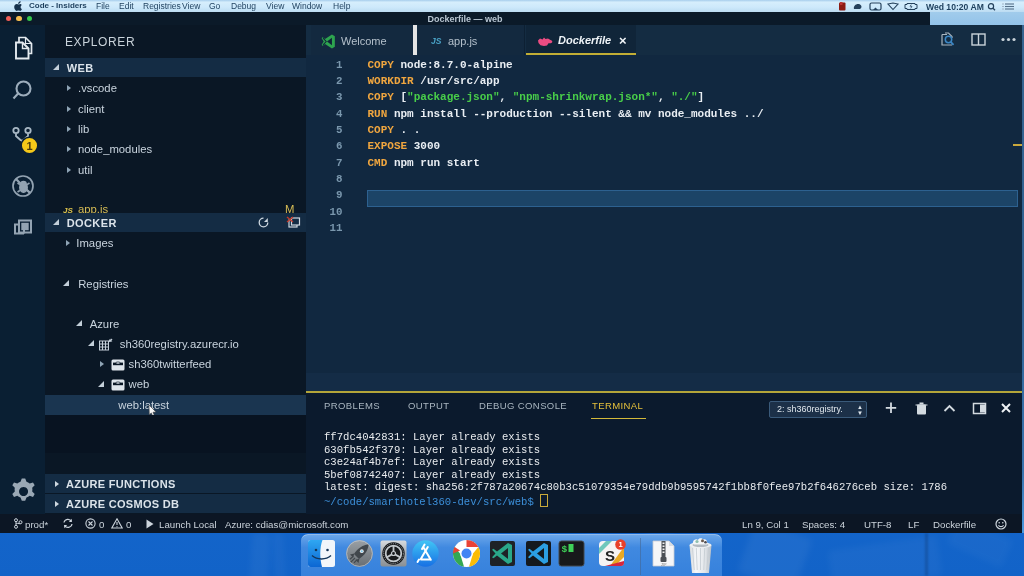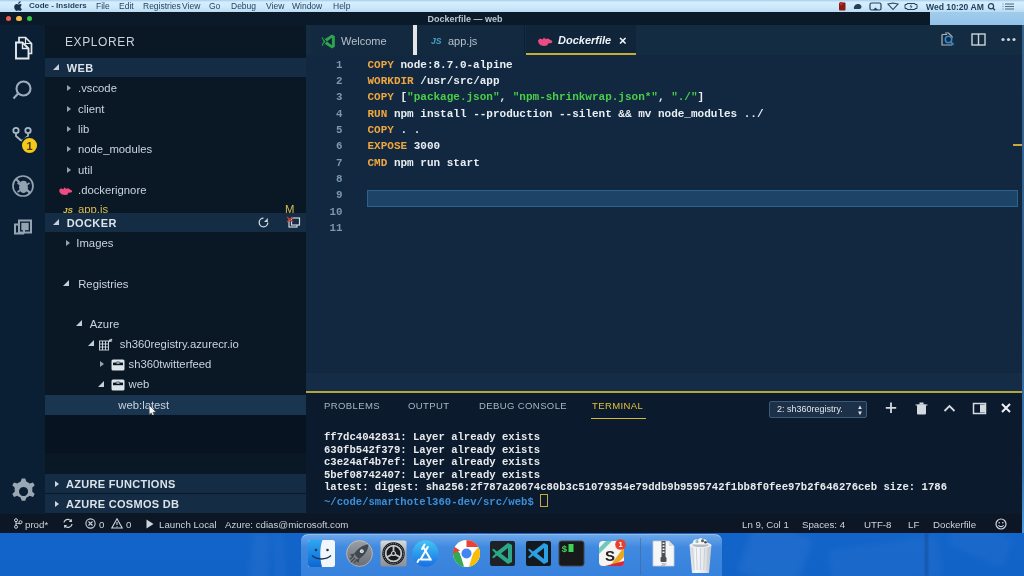--- a/index.html
+++ b/index.html
@@ -41,21 +41,21 @@
     font-family:"Liberation Mono",monospace;font-size:11px;line-height:16.35px;
     color:#e9eef3;font-weight:700;white-space:pre;}
   .kw{color:#f0a63f;} .str{color:#49cf49;}
   #linehl{position:absolute;left:61px;top:134.5px;width:651px;height:17px;background:#1c4467;border:1px solid #2d6190;box-sizing:border-box;}
   
   #panelborder{left:306px;top:390.5px;width:716px;height:2.5px;
     background:linear-gradient(180deg,#8f8428,#d8c64a 50%,#8f8428);}
   #panel{left:306px;top:393px;width:716px;height:121px;background:#0b1a2d;}
   .ptab{position:absolute;top:7px;font-size:9.5px;color:#a9b6c0;letter-spacing:0.4px;font-weight:400;}
   #term{position:absolute;left:18px;top:38px;font-family:"Liberation Mono",monospace;
-    font-size:10.6px;line-height:12.5px;font-weight:700;color:#e8ebee;white-space:pre;}
+    font-size:10.6px;line-height:12.5px;font-weight:400;color:#e8ebee;white-space:pre;}
   
   #statusbar{left:0;top:514px;width:1022px;height:18.5px;background:#0c1624;
     color:#ccd4dc;font-size:9.7px;}
   #statusbar .si{position:absolute;top:4.5px;white-space:nowrap;}
   
   #dock{left:301px;top:533.5px;width:421px;height:42.5px;border-radius:7px 7px 0 0;
     background:linear-gradient(180deg,#6aa6ea,#4089e0 30%,#3681dc);border-top:1px solid rgba(255,255,255,0.45);}
   .dicon{position:absolute;top:4px;width:29px;height:29px;}
 </style>
 </head>
@@ -116,25 +116,20 @@
     </svg>
   </div>
   <div id="sidebar" class="abs">
     <div class="row" style="top:8px;left:20px;font-size:12px;letter-spacing:0.6px;color:#c9d3da;height:18px;line-height:18px;">EXPLORER</div>
     <div class="row sech" style="top:32.5px;"><span class="arrow ar-d" style="left:8px;"></span><span style="margin-left:21.7px;letter-spacing:0.4px;">WEB</span></div>
     <div class="row" style="top:53.1px;"><span class="arrow ar-r" style="left:21.5px;"></span><span style="margin-left:33px;">.vscode</span></div>
     <div class="row" style="top:73.5px;"><span class="arrow ar-r" style="left:21.5px;"></span><span style="margin-left:33px;">client</span></div>
     <div class="row" style="top:93.8px;"><span class="arrow ar-r" style="left:21.5px;"></span><span style="margin-left:33px;">lib</span></div>
     <div class="row" style="top:114.2px;"><span class="arrow ar-r" style="left:21.5px;"></span><span style="margin-left:33px;">node_modules</span></div>
     <div class="row" style="top:134.5px;"><span class="arrow ar-r" style="left:21.5px;"></span><span style="margin-left:33px;">util</span></div>
-    <div class="row" style="top:154.6px;">
-      <svg style="position:absolute;left:13px;top:6px;" width="15" height="10" viewBox="0 0 16 11">
-          <path d="M1 4.5 L3 2.5 L5.5 3.5 L7 1.5 L8.5 3 L11 2.5 L13.5 4 C14.5 4.2 15.5 5 15.3 6 C15 7.2 13 7.5 11.5 7.2 L10 9.5 L7 10 L3.5 9.2 L1.5 7 Z" fill="#ec4c82"></path>
-        </svg>
-      <span style="margin-left:33px;">.dockerignore</span></div>
     <div class="row" style="top:173.5px;height:14px;overflow:hidden;">
       <span style="position:absolute;left:18px;top:2px;color:#e0c64d;font-size:8px;font-weight:700;font-style:italic;">JS</span>
       <span style="margin-left:33px;color:#d6bc55;">app.js</span>
       <span style="position:absolute;left:240px;color:#d6bc55;">M</span></div>
     <div class="row sech" style="top:187.7px;">
       <span class="arrow ar-d" style="left:8px;"></span><span style="margin-left:21.7px;letter-spacing:0.4px;">DOCKER</span>
       <svg style="position:absolute;left:212px;top:3.5px;" width="44" height="14" viewBox="0 0 44 14">
         <path d="M6.5 2.2 A4.3 4.3 0 1 0 10.8 6.5" fill="none" stroke="#cfd8e0" stroke-width="1.3"></path>
         <path d="M10.8 2 L10.8 6 L7 6 Z" fill="#cfd8e0"></path>
         <rect x="32" y="4" width="8" height="7" fill="none" stroke="#cfd8e0" stroke-width="1.2"></rect>

